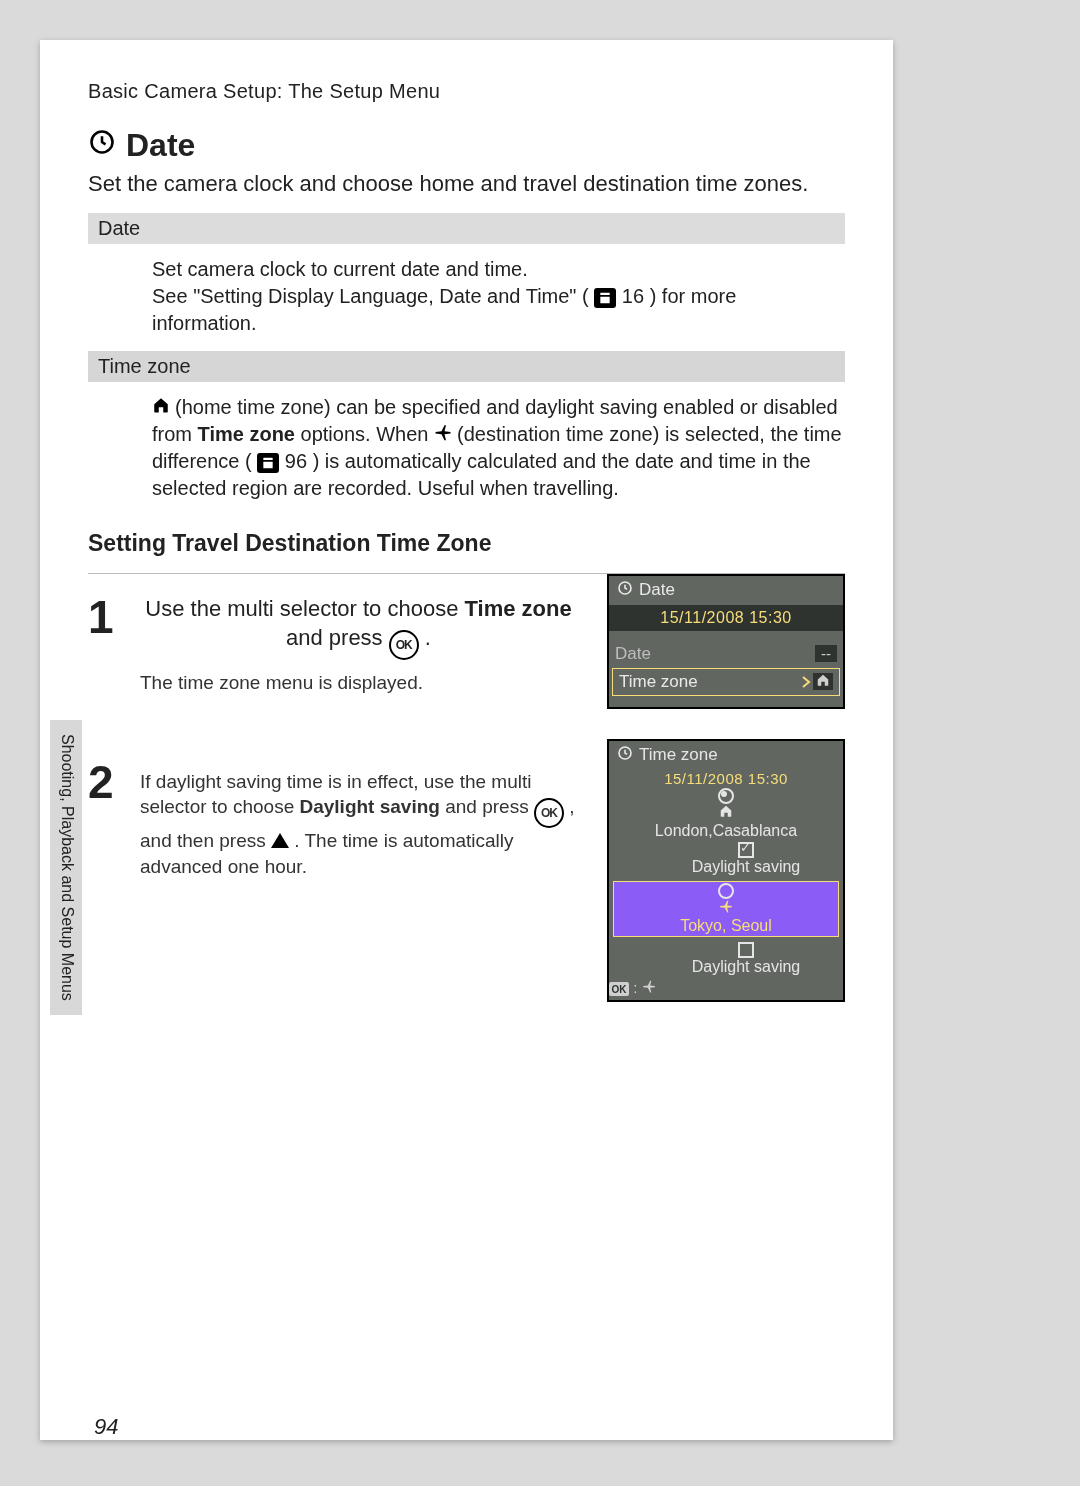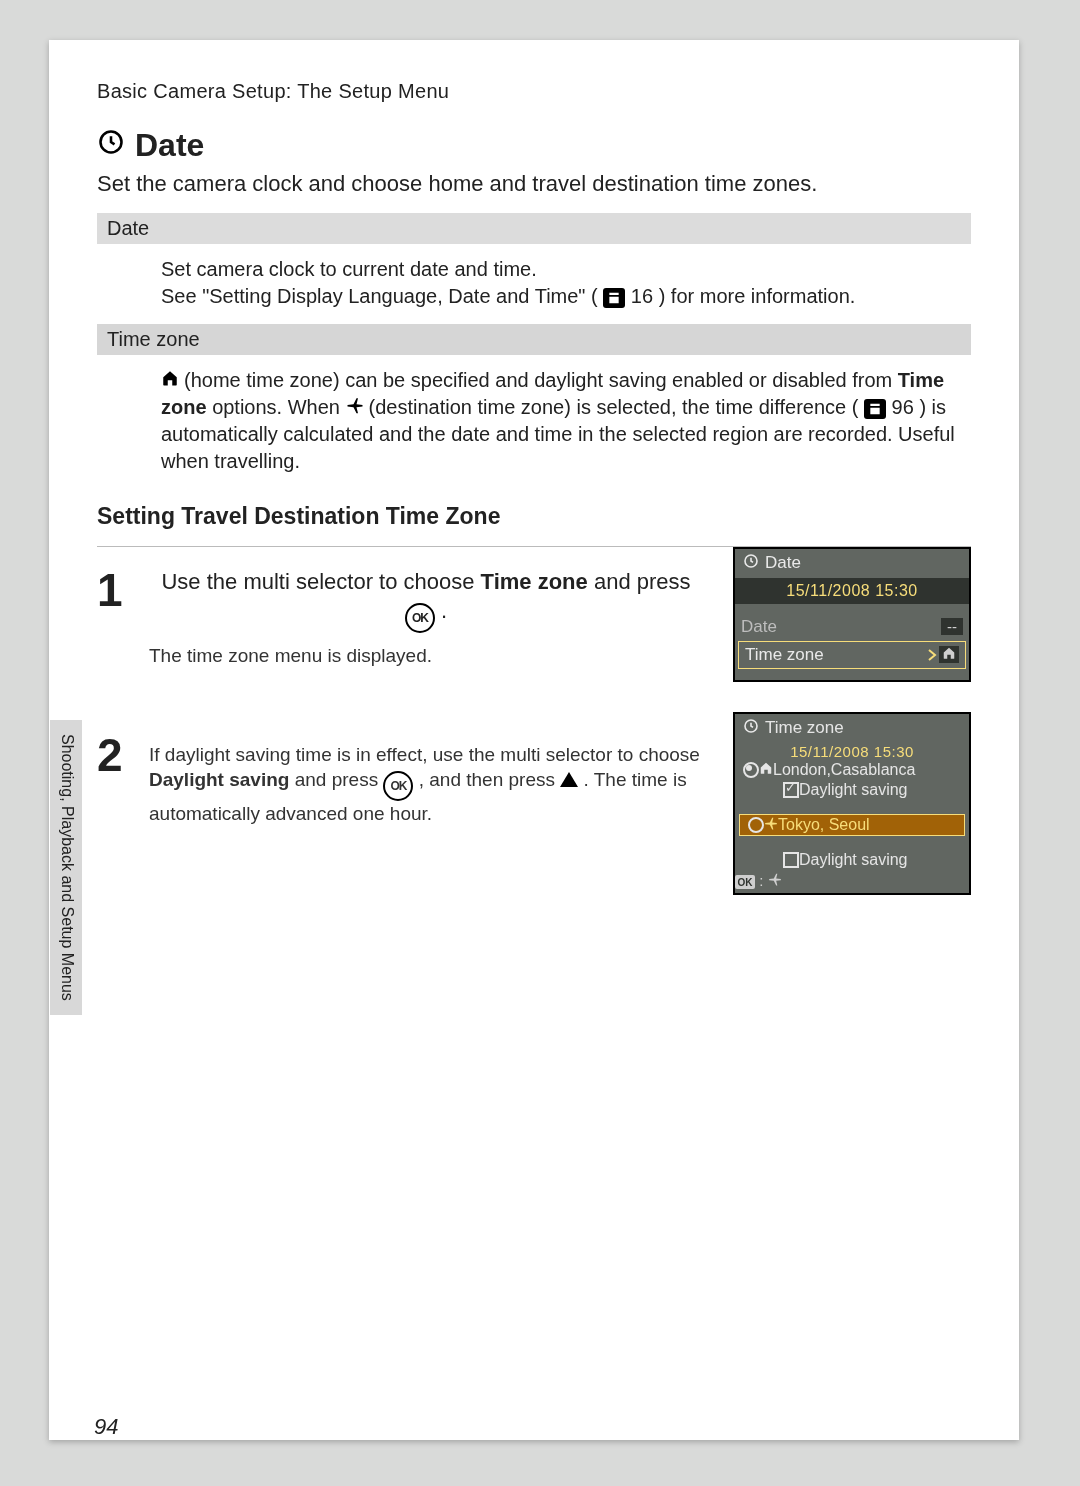--- a/index.html
+++ b/index.html
@@ -4,21 +4,21 @@
 <style>
   html,body { margin:0; padding:0; }
   body {
     width:1080px; height:1486px;
     background:#d9dad9;
     font-family: "Segoe UI", "Myriad Pro", sans-serif;
     color:#222;
     box-sizing:border-box;
   }
   .page {
-    position:absolute; left:49px; top:40px; width:970px; height:1400px;
+    position:absolute; left:40px; top:40px; width:853px; height:1400px;
     background:#ffffff;
     box-shadow:0 2px 6px rgba(0,0,0,0.25);
   }
   .content { padding:40px 48px 0 48px; }
   .header-line { font-size:20px; letter-spacing:.3px; margin-bottom:24px; }
   .title-row { display:flex; align-items:center; gap:10px; }
   .title-row .icon { font-size:26px; }
   .title { font-size:32px; font-weight:700; }
   .intro { font-size:22px; margin-top:6px; line-height:1.3; }
 
@@ -54,24 +54,24 @@
   .lcd-row { display:flex; align-items:center; justify-content:space-between; padding:3px 6px; font-size:17px; }
   .lcd-row.dim { color:#bdbdbd; }
   .lcd-row.sel { border:1px solid #f7dd7a; margin:1px 3px; }
   .endcap { background:#2f332f; color:#cfcfcf; width:22px; text-align:center; font-size:15px; }
   .lcd-spacer { height:10px; }
 
   .lcd2 { width:234px; border:2px solid #000; font-family:Arial,sans-serif; font-size:15px; }
   .lcd2-inner { background:#616661; color:#e5e5e5; }
   .lcd2-title { display:flex; align-items:center; gap:6px; padding:4px 8px; font-size:17px; }
   .lcd2-dt { color:#f7dd7a; text-align:center; font-size:15px; letter-spacing:.5px; }
-  .lcd2-line { display:flex; align-items:center; gap:0; padding:1px 8px; font-size:16px; }
+  .lcd2-line { display:flex; align-items:center; gap:0; padding:1px 8px; font-size:16px;flex-direction:column; }
   .radio { width:12px; height:12px; border:2px solid #e5e5e5; border-radius:50%; display:inline-block; }
   .radio.on::after { content:""; display:block; width:6px; height:6px; background:#e5e5e5; border-radius:50%; margin:1px; }
-  .lcd2-sel { border:1px solid #f7dd7a; margin:14px 4px; background:#a16207; }
+  .lcd2-sel { border:1px solid #f7dd7a; margin:4px 4px; background:#8b5cf6; }
   .chk { width:12px; height:12px; border:2px solid #e5e5e5; display:inline-block; position:relative; }
   .chk.on::after { content:"✓"; position:absolute; top:-4px; left:0; font-size:13px; color:#e5e5e5; }
   .lcd2-foot { text-align:left; color:#cfcfcf; padding:2px 0 4px; font-size:15px; }
   .ok-mini { display:inline-flex; align-items:center; justify-content:center; width:20px; height:14px; background:#cfcfcf; color:#2f332f; font-size:10px; font-weight:700; border-radius:2px; }
 
   .sidebar-tab {
     position:absolute; left:50px; top:720px; width:20px;
     background:#d8d8d8; writing-mode:vertical-rl; text-orientation:mixed;
     font-size:16px; padding:14px 6px; color:#222;
   }

